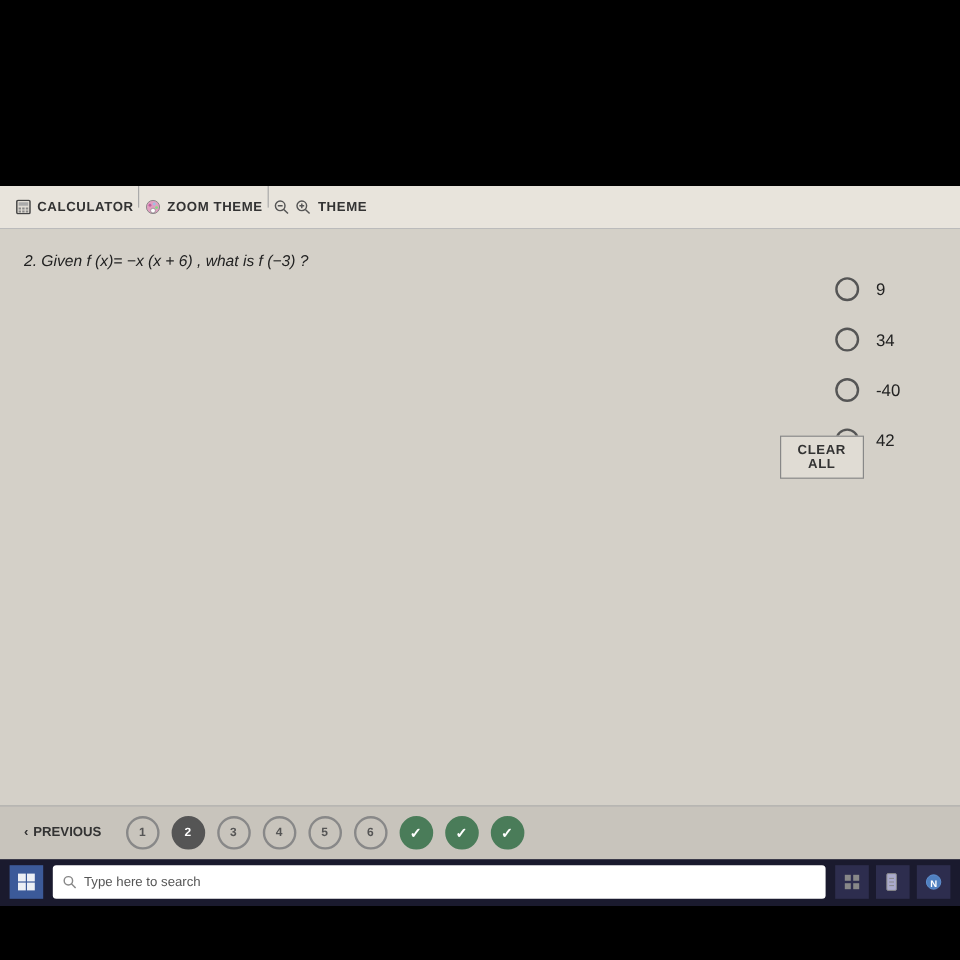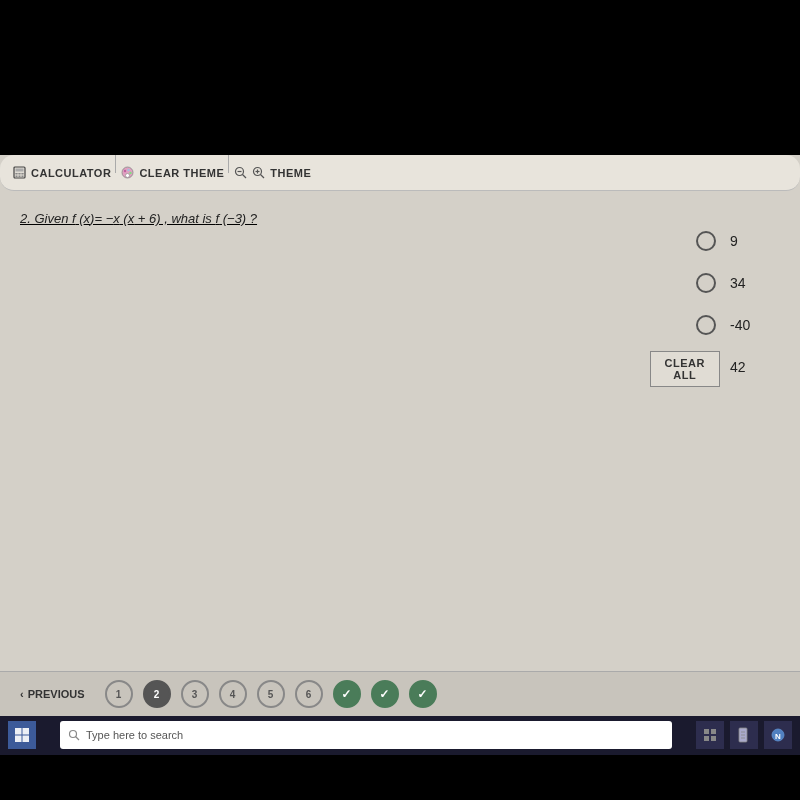--- a/index.html
+++ b/index.html
@@ -29,21 +29,20 @@
 
     
     .toolbar {
       width: 100%;
       height: 36px;
       background: #e8e4dc;
       border-bottom: 1px solid #bbb;
       display: flex;
       padding: 0 12px;
       gap: 4px;
-      border-radius: 14px;
     }
 
     .toolbar-item {
       display: flex;
       align-items: center;
       gap: 5px;
       font-size: 11px;
       color: #333;
       cursor: pointer;
       font-weight: 600;
@@ -61,21 +60,20 @@
       height: 14px;
       display: flex;
       align-items: center;
       justify-content: center;
     }
 
     
     .question-area {
       padding: 18px 20px 10px 20px;
       position: relative;
-      text-decoration: underline;
     }
 
     .question-text {
       font-size: 13px;
       color: #222;
       font-style: italic;
     }
 
     .answer-option {
       display: flex;
@@ -96,21 +94,21 @@
     .answer-label {
       font-size: 14px;
       color: #222;
       min-width: 30px;
     }
 
     
     .clear-all-btn {
       position: absolute;
       right: 40px;
-      bottom: 16px;
+      bottom: 4px;
       padding: 5px 14px;
       border: 1px solid #888;
       background: #e0dcd4;
       font-size: 11px;
       font-weight: 700;
       letter-spacing: 0.5px;
       color: #333;
       cursor: pointer;
     }
 
@@ -165,21 +163,21 @@
     }
 
     
     .taskbar {
       width: 100%;
       height: 40px;
       background: #1a1a2e;
       display: flex;
       align-items: center;
       padding: 0 8px;
-      gap: 24px;
+      gap: 8px;
     }
 
     .taskbar-start {
       width: 28px;
       height: 28px;
       background: #3c5a99;
       display: flex;
       align-items: center;
       justify-content: center;
     }
@@ -265,21 +263,21 @@
     <div class="toolbar-item">
       <div class="toolbar-icon">
         <svg width="13" height="13" viewBox="0 0 13 13">
           <circle cx="6.5" cy="6.5" r="5.5" fill="#e0a0c0" stroke="#888" stroke-width="0.8"></circle>
           <circle cx="4" cy="5" r="1.2" fill="#c060a0"></circle>
           <circle cx="7.5" cy="4" r="1.2" fill="#a0c0e0"></circle>
           <circle cx="9.5" cy="7" r="1.2" fill="#80e080"></circle>
           <circle cx="6.5" cy="9.5" r="2" fill="#fff" stroke="#888" stroke-width="0.6"></circle>
         </svg>
       </div>
-      <span>CLEAR THEME</span>
+      <span>ZOOM THEME</span>
     </div>
 
     <div class="toolbar-divider"></div>
 
     <div class="toolbar-item">
       <div class="toolbar-icon">
         <svg width="13" height="13" viewBox="0 0 13 13">
           <circle cx="5.5" cy="5.5" r="4" stroke="#555" stroke-width="1.2" fill="none"></circle>
           <line x1="3.5" y1="5.5" x2="7.5" y2="5.5" stroke="#555" stroke-width="1.2"></line>
           <line x1="8.5" y1="8.5" x2="12" y2="12" stroke="#555" stroke-width="1.2"></line>

